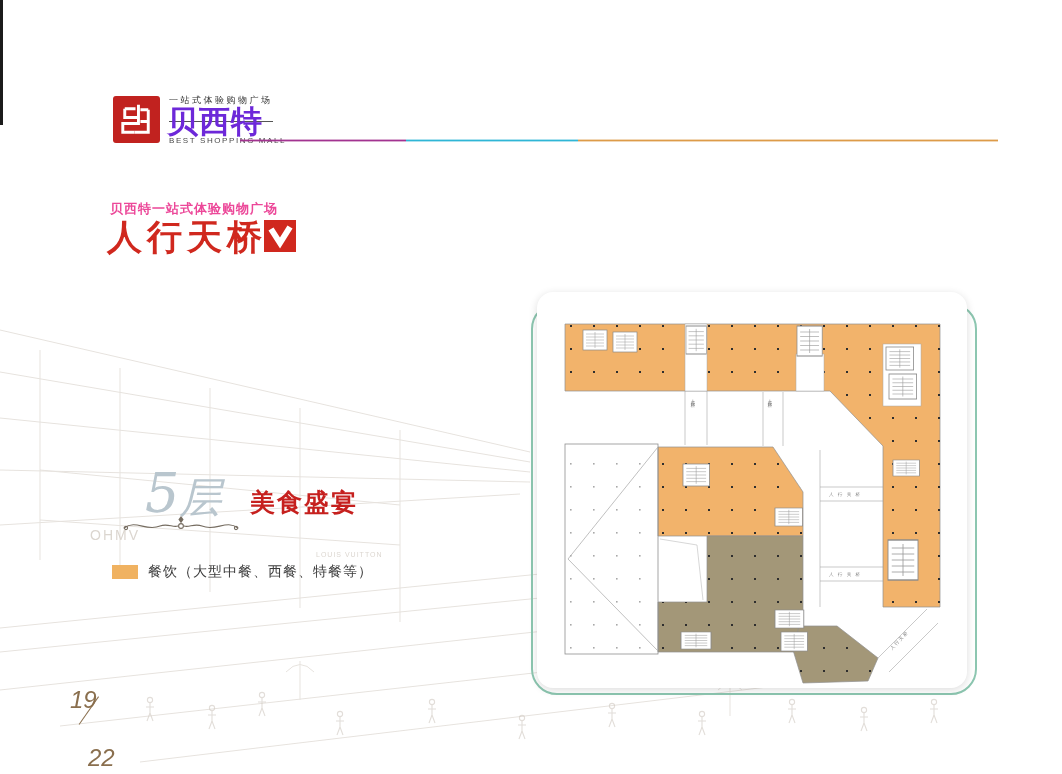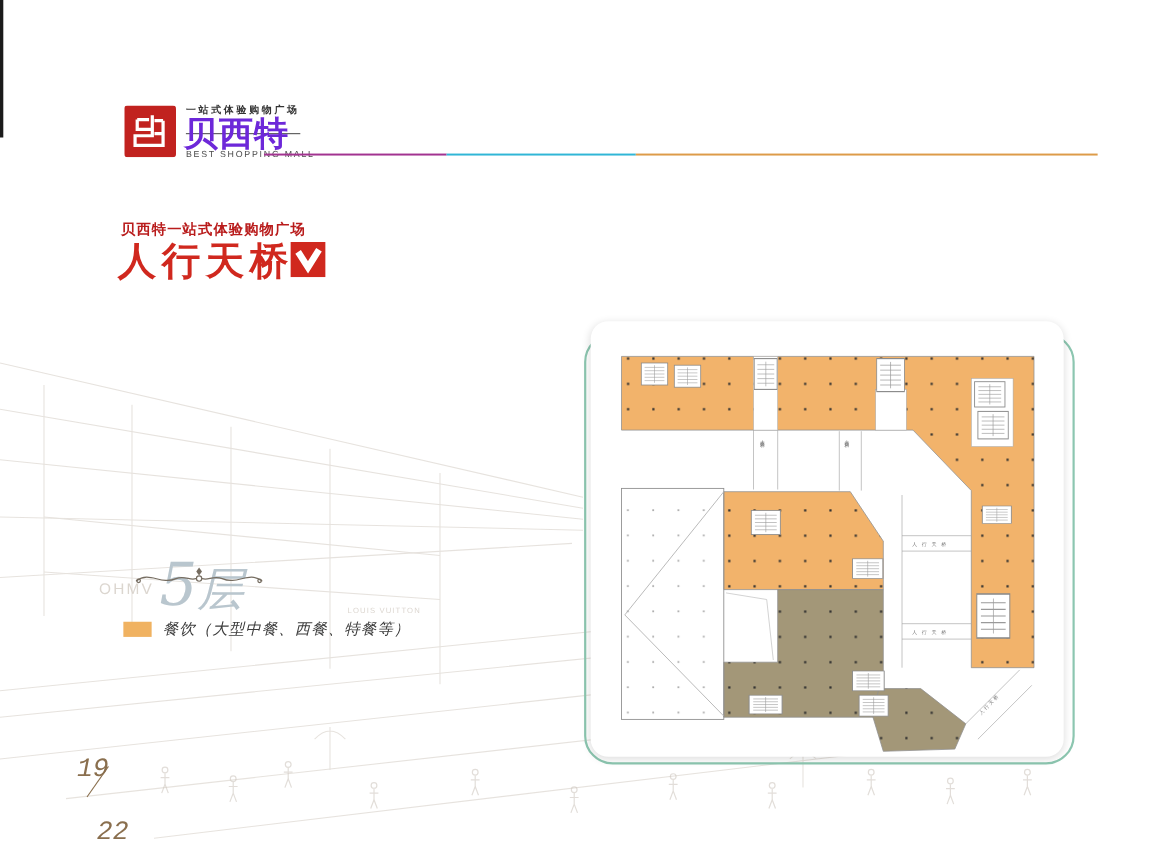--- a/index.html
+++ b/index.html
@@ -5,55 +5,55 @@
   html,body{margin:0;padding:0;background:#ffffff;}
   #page{position:relative;width:1062px;height:774px;background:#fff;overflow:hidden;
         font-family:"Liberation Sans",sans-serif;}
   
   #left-edge-bar{position:absolute;left:0;top:0;width:3px;height:125px;background:#1b1b1b;}
   
   #bg-sketch{position:absolute;left:0;top:0;width:1062px;height:774px;pointer-events:none;}
   
   #logo-mark{position:absolute;left:113px;top:96px;width:47px;height:47px;}
   #logo-tagline{position:absolute;left:169px;top:94px;font-size:9px;letter-spacing:2.5px;
-      color:#333;border-bottom:1px solid #555;padding-bottom:14px;font-weight:bold;}
+      color:#333;border-bottom:1px solid #555;padding-bottom:14px;font-weight:normal;}
   #brand-name{position:absolute;left:167px;top:101px;font-size:31px;font-weight:bold;color:#6d28d9;
       letter-spacing:1px;font-family:"Liberation Sans",sans-serif;}
   #logo-subtitle{position:absolute;left:169px;top:136px;font-size:8px;letter-spacing:1.6px;color:#4a4a4a;}
   #header-rule{position:absolute;left:240px;top:139px;}
   
   #section-eyebrow{position:absolute;left:110px;top:200px;font-size:13px;font-weight:bold;
-      letter-spacing:1px;color:#b91c1c;}
+      letter-spacing:1px;color:#ec4899;}
   #page-title{position:absolute;left:107px;top:214px;font-size:35px;font-weight:bold;
       font-family:"DejaVu Serif",serif;color:#d0281e;letter-spacing:5px;}
   #title-check{position:absolute;left:264px;top:220px;width:32px;height:32px;}
   
   #floor-label{position:absolute;left:145px;top:462px;font-family:"DejaVu Serif",serif;
-      font-style:italic;color:#b9c6ce;margin-top:38px;}
+      font-style:italic;color:#b9c6ce;}
   #floor-label .num{font-size:54px;}
   #floor-label .suf{font-size:42px;}
   #floor-flourish{position:absolute;left:120px;top:514px;}
   #floor-theme{position:absolute;left:250px;top:486px;font-size:25px;font-weight:bold;
       color:#c6201e;letter-spacing:2px;}
   
   #legend{position:absolute;left:112px;top:560px;}
-  .legend-row{display:flex;align-items:center;height:24px;font-style:italic;}
+  .legend-row{display:flex;align-items:center;height:24px;}
   .legend-row svg{margin-right:10px;}
   .legend-label{font-size:14px;color:#3c3c3c;letter-spacing:1px;}
   
   #plan-frame{position:absolute;left:531px;top:303px;width:442px;height:388px;
       border:2px solid #8cc6b0;border-radius:26px;z-index:1;}
   #plan-card{position:absolute;left:537px;top:292px;width:430px;height:396px;background:#fff;
       border-radius:16px;box-shadow:0 2px 8px rgba(0,0,0,.14);z-index:2;}
   #plan-card svg{display:block;}
   .bridge-text{font-size:4.6px;fill:#7d7d7d;letter-spacing:1.5px;}
   .bridge-text-v{font-size:4.4px;fill:#7d7d7d;writing-mode:vertical-rl;letter-spacing:1px;}
   
   #page-number{position:absolute;left:64px;top:686px;width:64px;height:54px;
-      font-family:Liberation Mono, monospace;font-style:italic;color:#8a6f4e;z-index:3;}
+      font-family:Liberation Sans, sans-serif;font-style:italic;color:#8a6f4e;z-index:3;}
   #page-number .n1{position:absolute;left:6px;top:0;font-size:24px;}
   #page-number .n2{position:absolute;left:24px;top:22px;font-size:24px;margin-top:36px;}
   #page-number .slash{position:absolute;left:8px;top:24px;width:34px;height:1.4px;
       background:#8a6f4e;transform:rotate(-55deg);}
 </style>
 </head>
 <body>
 
 <div id="page">
 
@@ -145,20 +145,21 @@
   <svg id="floor-flourish" width="122" height="22" viewBox="0 0 122 22">
     <g stroke="#756c60" stroke-width="1.1" fill="none" stroke-linecap="round">
       <path d="M4 14 C 16 5, 26 18, 40 12 C 48 9, 53 14, 58 12"></path>
       <path d="M118 14 C 106 5, 96 18, 82 12 C 74 9, 69 14, 64 12"></path>
       <circle cx="6" cy="14" r="1.6"></circle>
         <circle cx="116" cy="14" r="1.6"></circle>
       <circle cx="61" cy="12" r="2.4"></circle>
     </g>
     <path d="M61 2 l2.6 3.6 L61 9.2 l-2.6 -3.6 Z" fill="#756c60"></path>
   </svg>
+  <div id="floor-theme">美食盛宴</div>
 
   <div id="legend">
     <div class="legend-row">
       <svg width="26" height="14">
         <rect width="26" height="14" fill="#f0b261"></rect>
         </svg>
       <span class="legend-label">餐饮（大型中餐、西餐、特餐等）</span>
     </div>
   </div>
 

